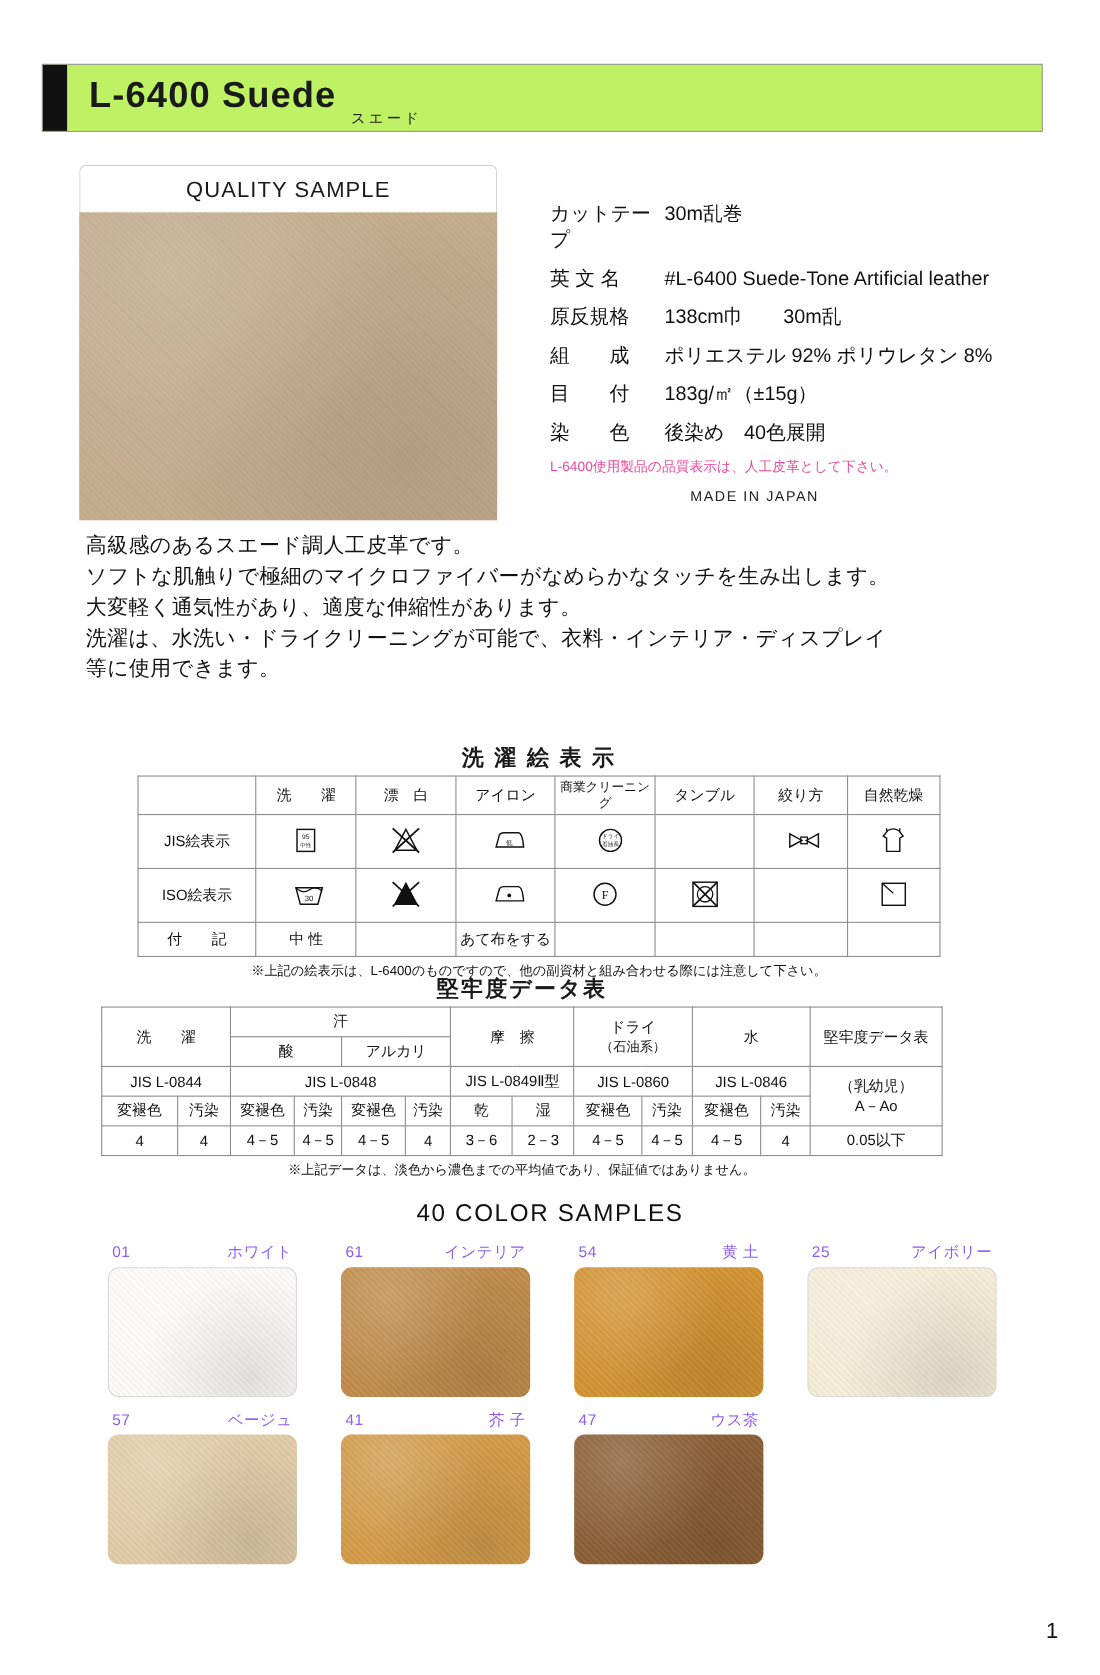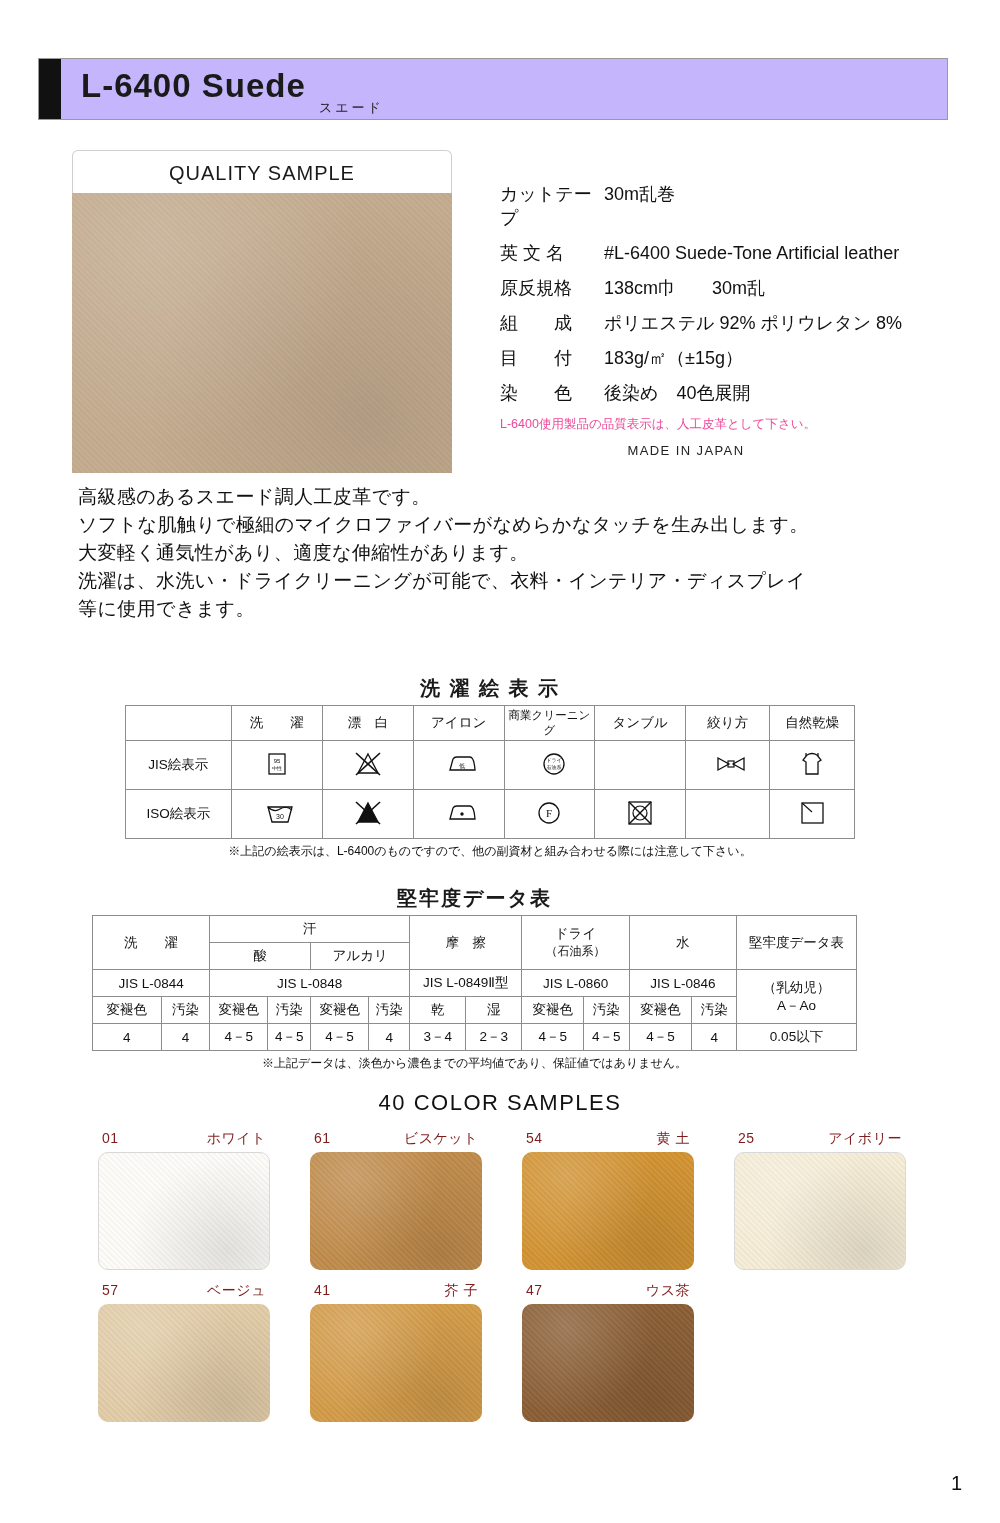--- a/index.html
+++ b/index.html
@@ -18,21 +18,21 @@
 
   
   .title-bar {
     position: absolute;
     left: 38px;
     top: 58px;
     width: 910px;
     height: 62px;
     border: 1px solid #9a9a9a;
     box-sizing: border-box;
-    background: #c4b5fd;
+    background: #bef264;
   }
   .title-tab {
     position: absolute;
     left: 0px;
     top: 0px;
     width: 22px;
     height: 60px;
     background: #111;
   }
   .title-text {
@@ -223,21 +223,21 @@
     grid-template-columns: repeat(4, 172px);
     grid-column-gap: 40px;
     grid-row-gap: 12px;
   }
   .color-cell { width: 172px; }
   .color-head {
     display: flex;
     justify-content: space-between;
     font-size: 14px;
     padding: 0 4px 4px 4px;
-    color: #7f1d1d;
+    color: #8b5cf6;
   }
   .color-code { letter-spacing: 0.5px; }
   .color-name { letter-spacing: 0.5px; }
   .color-chip {
     width: 172px;
     height: 118px;
     border-radius: 10px;
     position: relative;
     overflow: hidden;
   }
@@ -406,20 +406,30 @@
       </td>
       <td></td>
       <td>
         <span class="ico"><svg width="34" height="30" viewBox="0 0 34 30">
           <rect x="7" y="5" width="21" height="20" fill="none" stroke="#111" stroke-width="1.3"></rect>
           <line x1="7" y1="5" x2="17" y2="14" stroke="#111" stroke-width="1.1"></line>
         </svg></span>
       </td>
     </tr>
 
+    <tr>
+      <td>付　　記</td>
+      <td>中 性</td>
+      <td></td>
+      <td>あて布をする</td>
+      <td></td>
+      <td></td>
+      <td></td>
+      <td></td>
+    </tr>
   </tbody>
     </table>
   <div class="foot-note">※上記の絵表示は、L-6400のものですので、他の副資材と組み合わせる際には注意して下さい。</div>
 </div>
 
 <div class="fast-wrap">
   <div class="tbl-caption">堅牢度データ表</div>
   <table class="grid">
     <tbody>
         <tr>
@@ -462,21 +472,21 @@
       <td>変褪色</td>
       <td>汚染</td>
     </tr>
     <tr>
       <td>4</td>
       <td>4</td>
       <td>4－5</td>
       <td>4－5</td>
       <td>4－5</td>
       <td>4</td>
-      <td>3－4</td>
+      <td>3－6</td>
       <td>2－3</td>
       <td>4－5</td>
       <td>4－5</td>
       <td>4－5</td>
       <td>4</td>
       <td>0.05以下</td>
     </tr>
   </tbody>
     </table>
   <div class="foot-note">※上記データは、淡色から濃色までの平均値であり、保証値ではありません。</div>
@@ -492,21 +502,21 @@
     </div>
     <div class="color-chip chip-border" style="background:#fdfcf8">
         <div class="tex"></div>
       </div>
   </div>
 
 
   <div class="color-cell">
     <div class="color-head">
       <span class="color-code">61</span>
-      <span class="color-name">ビスケット</span>
+      <span class="color-name">インテリア</span>
     </div>
     <div class="color-chip" style="background:#c08b4b">
         <div class="tex"></div>
       </div>
   </div>
 
   <div class="color-cell">
     <div class="color-head">
       <span class="color-code">54</span>
       <span class="color-name">黄 土</span>

